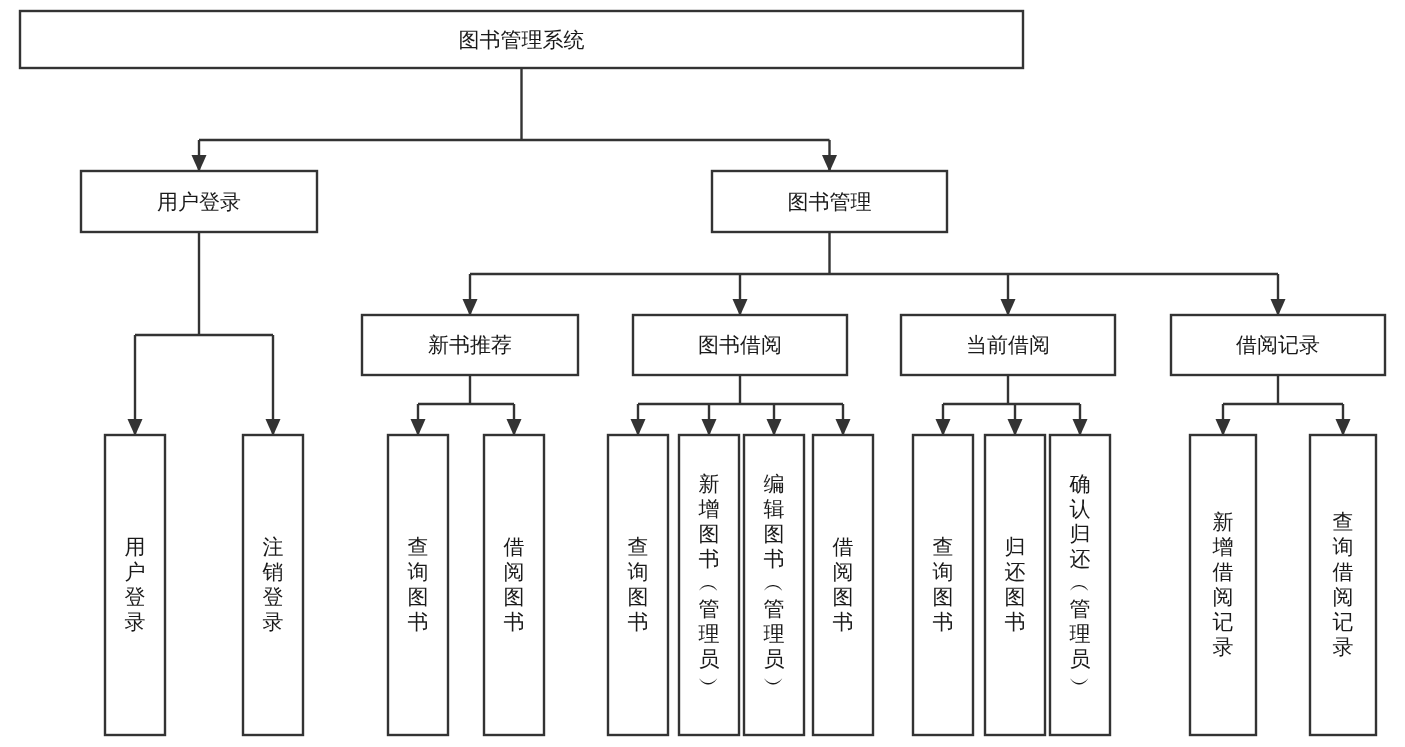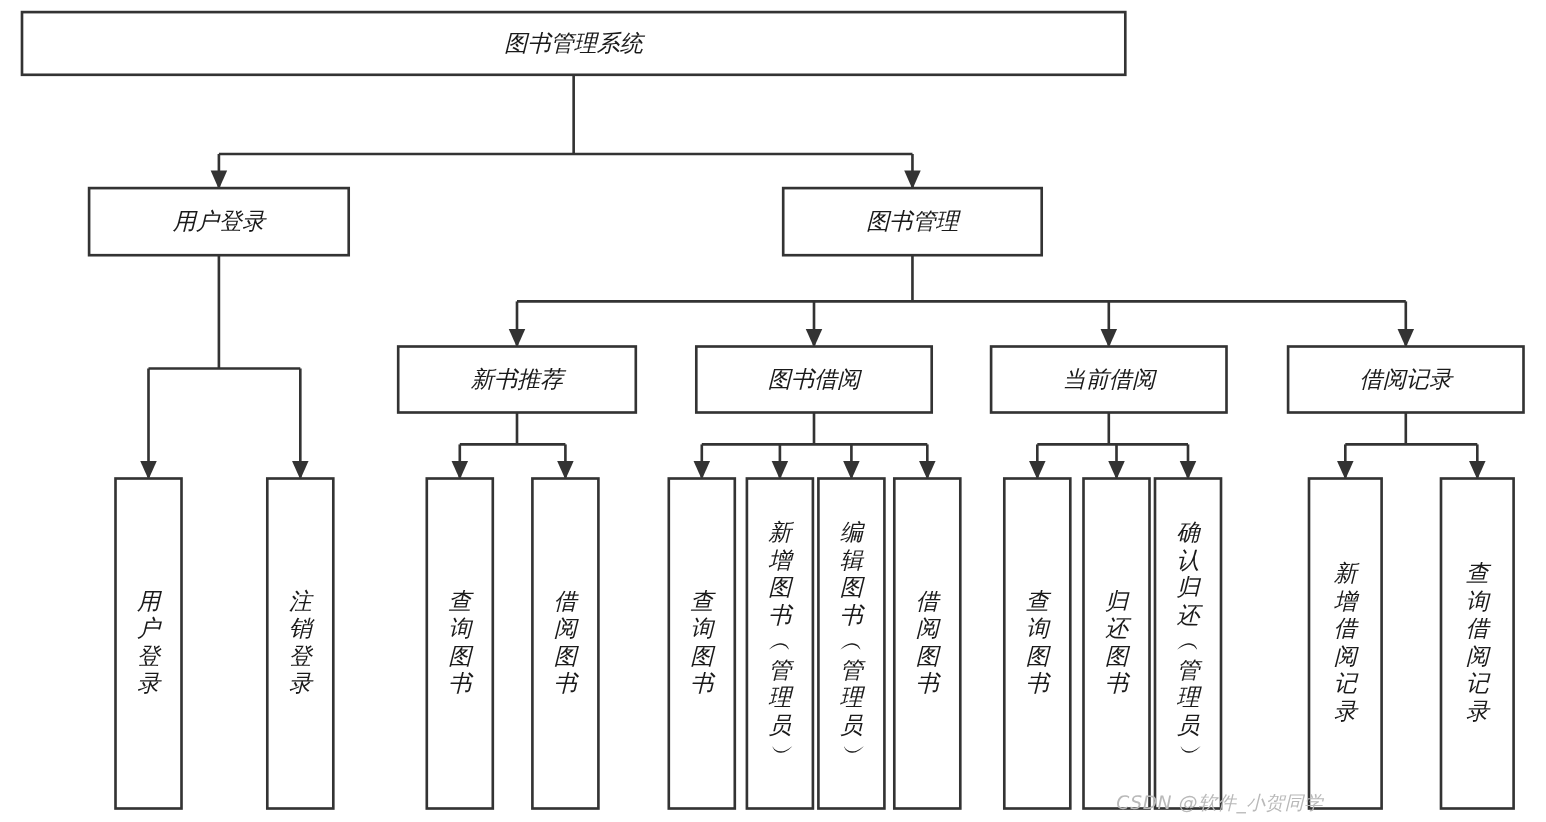--- a/index.html
+++ b/index.html
@@ -12,21 +12,20 @@
     width: 1405px;
     height: 747px;
     font-family: "DejaVu Sans", "Liberation Sans", sans-serif;
     overflow: hidden;
     position: relative;
   }
   #diagram-root {
     position: relative;
     width: 1213px;
     height: 747px;
-    font-style: italic;
   }
   svg.diagram-canvas {
     position: absolute;
     left: 0;
     top: 0;
     width: 1405px;
     height: 747px;
     display: block;
   }
   .node-box {
@@ -217,14 +216,13 @@
         <g>
           <rect x="1190" y="435" width="66" height="300" class="node-box"></rect>
           <text x="1223" y="522.5" class="node-label vertical"><tspan x="1223" dy="0">新</tspan><tspan x="1223" dy="25">增</tspan><tspan x="1223" dy="25">借</tspan><tspan x="1223" dy="25">阅</tspan><tspan x="1223" dy="25">记</tspan><tspan x="1223" dy="25">录</tspan></text>
         </g>
         <g>
           <rect x="1310" y="435" width="66" height="300" class="node-box"></rect>
           <text x="1343" y="522.5" class="node-label vertical"><tspan x="1343" dy="0">查</tspan><tspan x="1343" dy="25">询</tspan><tspan x="1343" dy="25">借</tspan><tspan x="1343" dy="25">阅</tspan><tspan x="1343" dy="25">记</tspan><tspan x="1343" dy="25">录</tspan></text>
         </g>
       </g>
   </svg>
-  <div class="watermark-text">CSDN @软件_小贺同学</div>
 </div>
 
 </body></html>

